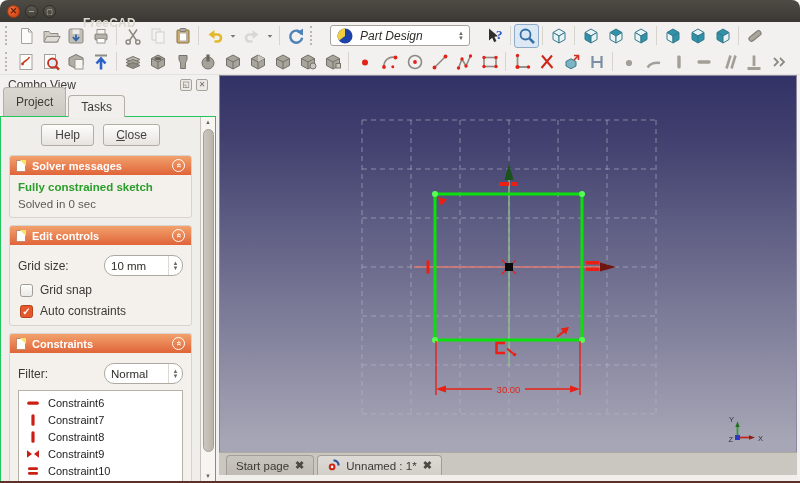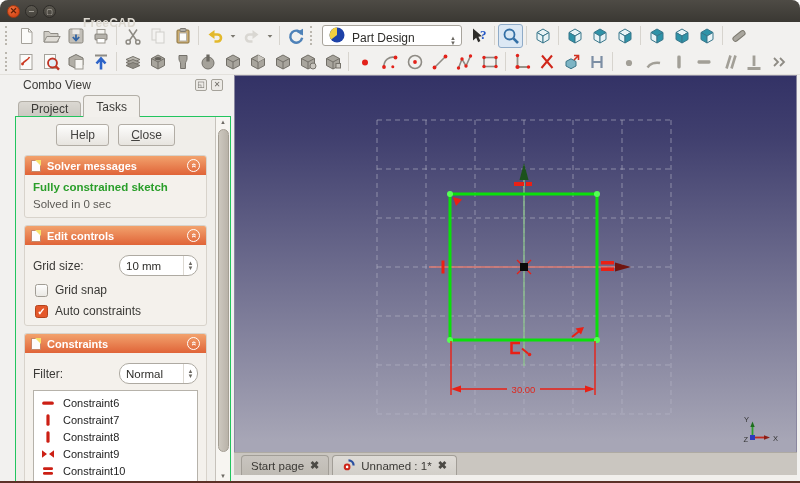--- a/index.html
+++ b/index.html
@@ -20,35 +20,35 @@
   .tb1 { height:27px; }
   .tb2 { height:26px; border-bottom:1px solid #e3e1dc; }
   .tbtn { width:25px; height:24px; flex:none; display:flex; align-items:center; justify-content:center; border-radius:3px; }
   .tbtn svg { display:block; }
   .tbtn.dim { opacity:.45; }
   .tbtn.pressed { background:#dce8f4; border:1px solid #8fabc8; }
   .tbtn.caretbtn { width:12px; }
   .sep { width:1px; height:19px; background:#d7d4ce; margin:0 3px; flex:none; }
   .handle { width:4px; height:19px; border-left:2px dotted #bbb7af; margin:0 4px 0 2px; flex:none; }
   .wbcombo { height:21px; width:140px; flex:none; background:#fff; border:1px solid #a8a49c; border-radius:3px;
-             display:flex; align-items:flex-end; gap:5px; padding:0 3px 0 4px; font-size:12px; color:#2e2d2a; margin:0 4px; }
+             display:flex; align-items:center; gap:5px; padding:0 3px 0 4px; font-size:12px; color:#2e2d2a; margin:0 12px;font-style:italic; }
   .wbcombo svg { display:block; }
   .spinnercol { margin-left:auto; display:flex; flex-direction:column; align-items:center; line-height:4.5px; font-size:6px; color:#6b6862; padding-right:2px; }
 
   
-  .main { display:flex; height:408px;padding-left:15px; }
+  .main { display:flex; height:408px; }
 
   
   .dock { width:216px; flex:none; display:flex; flex-direction:column; background:#f2f1ef; }
   .dock-title { height:19px; display:flex; align-items:center; padding:0 8px; font-size:12px; color:#3c3b38; }
   .dock-title-icons { margin-left:auto; display:flex; gap:4px; }
   .dticon { width:12px; height:12px; border:1px solid #a5a29a; border-radius:2px; background:#eceae6; color:#6e6b65;
             font-size:8px; line-height:10px; text-align:center; }
   .dock-tabs { display:flex; align-items:flex-end; height:22px; padding:0 3px; }
-  .dtab { height:15px; padding:0 12px; display:flex; align-items:center; font-size:12px; color:#3c3b38;
+  .dtab { height:29px; padding:0 12px; display:flex; align-items:center; font-size:12px; color:#3c3b38;
           border:1px solid #b3afa7; border-bottom:none; border-radius:4px 4px 0 0; background:linear-gradient(#dbd8d2,#ccc9c2); margin-right:2px; }
   .dtab.active { background:#f2f0ec; position:relative; top:1px; height:22px; z-index:2; }
   .dock-body { flex:1; min-height:0; border:1px solid #22c55e; background:#f0eeea; display:flex; position:relative; }
   .task-content { flex:1; min-width:0; display:flex; flex-direction:column; }
   .vscroll { width:15px; flex:none; border-left:1px solid #c6c2bb; background:#f7f5f1; position:relative; }
   .varrow { position:absolute; left:0; right:0; height:11px; font-size:6px; color:#6d6a64; text-align:center; line-height:11px; }
   .varrow.up { top:0; } .varrow.down { bottom:0; }
   .vthumb { position:absolute; left:1.5px; right:1.5px; top:12px; bottom:30px; border:1px solid #a49e93; border-radius:7px;
             background:linear-gradient(90deg,#cdc8bf,#b9b3a9); }
 

